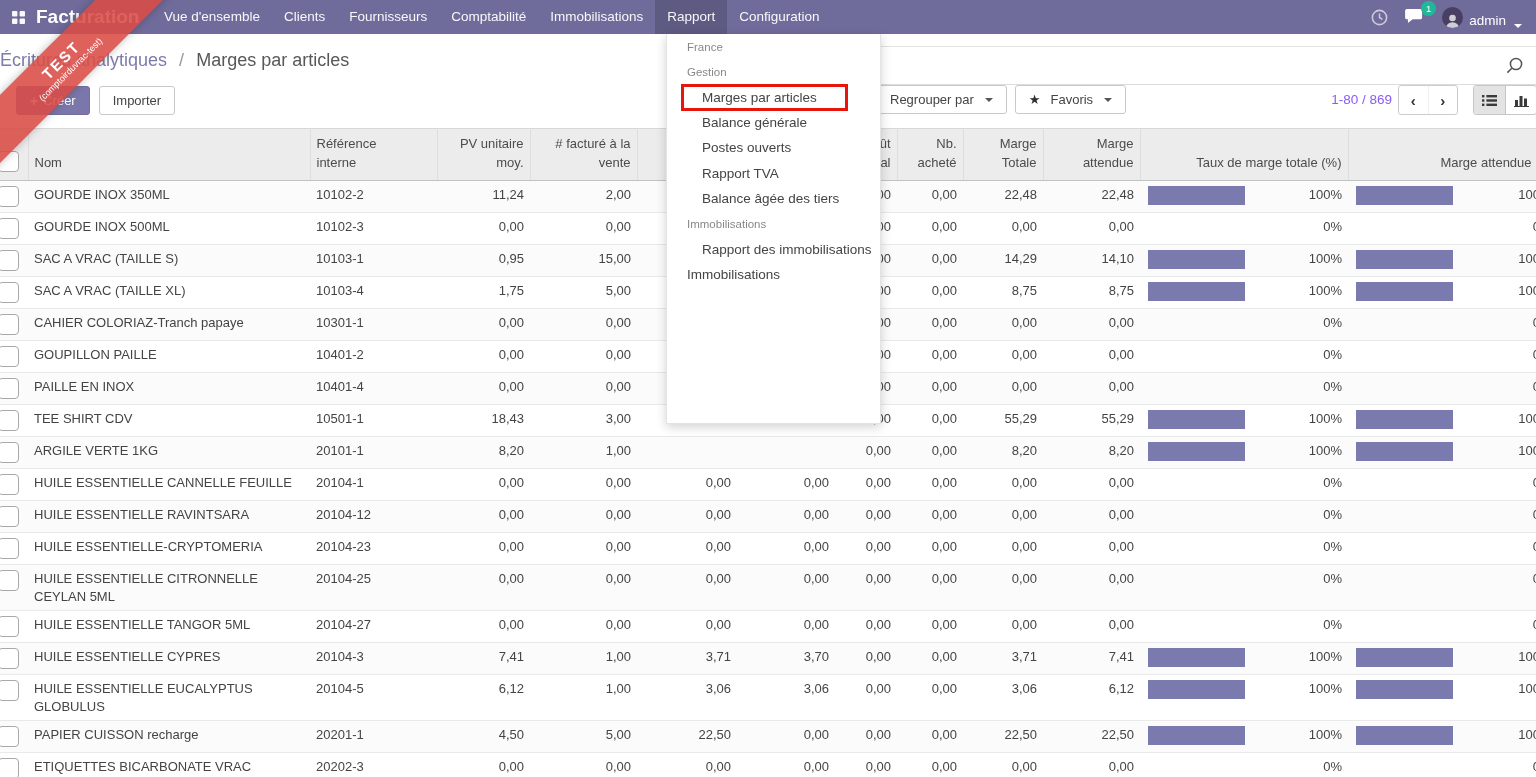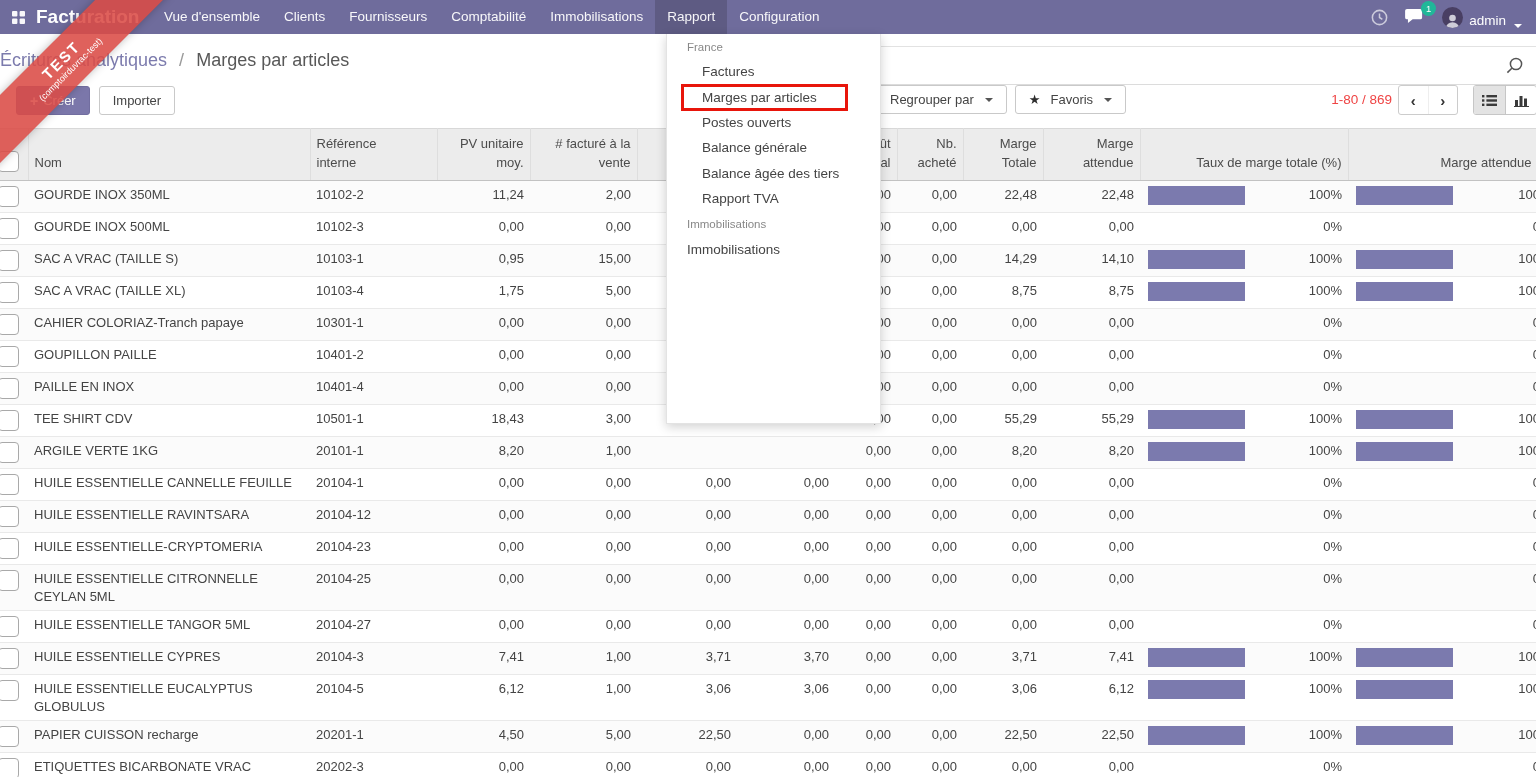--- a/index.html
+++ b/index.html
@@ -33,21 +33,21 @@
   .search-zone{position:absolute;left:768px;right:0;top:46px;height:39px;border-top:1px solid #e2e2e2;border-bottom:1px solid #dcdcdc;background:#fff;z-index:5}
   .search-zone .mag{position:absolute;right:12px;top:9px;cursor:pointer}
 
   .btnrow{position:absolute;top:86px;left:16px;display:flex;gap:9px;z-index:5}
   .btn{height:29px;padding:0 13px;font-size:13px;border-radius:3px;border:1px solid #c9c9c9;background:#fff;color:#444;display:flex;align-items:center;gap:5px;cursor:pointer;white-space:nowrap}
   .btn-primary{background:#7b77aa;border-color:#726ea0;color:#ffffff}
   .plus{font-size:14px;font-weight:700;line-height:1}
   .ctlrow{position:absolute;top:85px;left:876px;display:flex;gap:8px;z-index:5}
   .ctl-caret{width:0;height:0;border-left:4px solid transparent;border-right:4px solid transparent;border-top:4px solid #555;margin-left:6px}
   .star{font-size:13px;margin-right:5px;color:#2e2e2e}
-  .pager-text{position:absolute;top:85px;right:144px;height:30px;line-height:30px;font-size:13.5px;color:#ef4444;z-index:5}
+  .pager-text{position:absolute;top:85px;right:144px;height:30px;line-height:30px;font-size:13.5px;color:#8b5cf6;z-index:5}
   .pgroup{position:absolute;top:85px;left:1398px;width:60px;height:30px;border:1px solid #ccc;border-radius:3px;display:flex;background:#fff;z-index:5}
   .pbtn{flex:1;display:flex;align-items:center;justify-content:center;font-size:15px;font-weight:700;color:#333;cursor:pointer}
   .pbtn:first-child{border-right:1px solid #eee}
   .vswitch{position:absolute;top:85px;left:1473px;height:30px;display:flex;border:1px solid #c6c6c6;border-radius:3px;overflow:hidden;background:#fff;z-index:5}
   .vbtn{width:31px;display:flex;align-items:center;justify-content:center;cursor:pointer}
   .vbtn.active{background:#e3e3e3}
   .vbtn + .vbtn{border-left:1px solid #c6c6c6}
 
   
   .twrap{position:absolute;top:128px;left:0;width:1546px;z-index:1}
@@ -783,21 +783,22 @@
               <span class="ptext">0</span>
             </div>
           </td>
         </tr>
       </tbody>
   </table>
 </div>
 
 <div class="menu">
     <div class="m-header">France</div>
-    <div class="m-item">Factures</div>
+    <div class="m-header">Gestion</div>
     <div class="m-item">Marges par articles<div class="hl"></div></div>
+    <div class="m-item">Balance générale</div>
     <div class="m-item">Postes ouverts</div>
-    <div class="m-item">Balance générale</div>
+    <div class="m-item">Rapport TVA</div>
     <div class="m-item">Balance âgée des tiers</div>
-    <div class="m-item">Rapport TVA</div>
     <div class="m-header">Immobilisations</div>
+    <div class="m-item">Rapport des immobilisations</div>
     <div class="m-item lvl0">Immobilisations</div>
   </div>
 
 </body></html>

